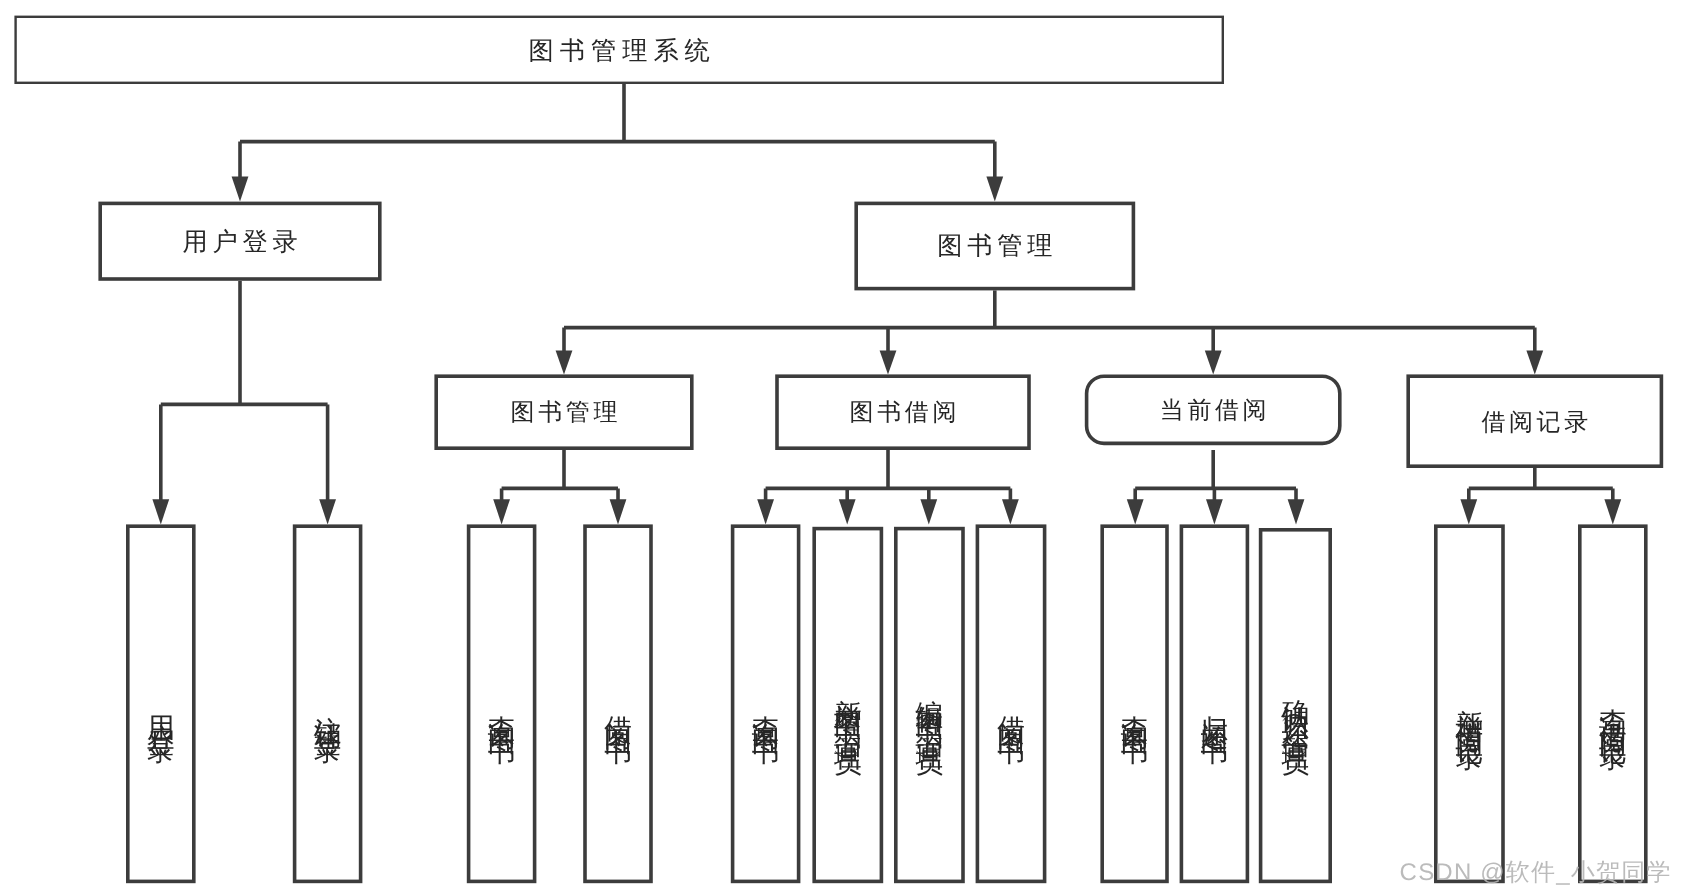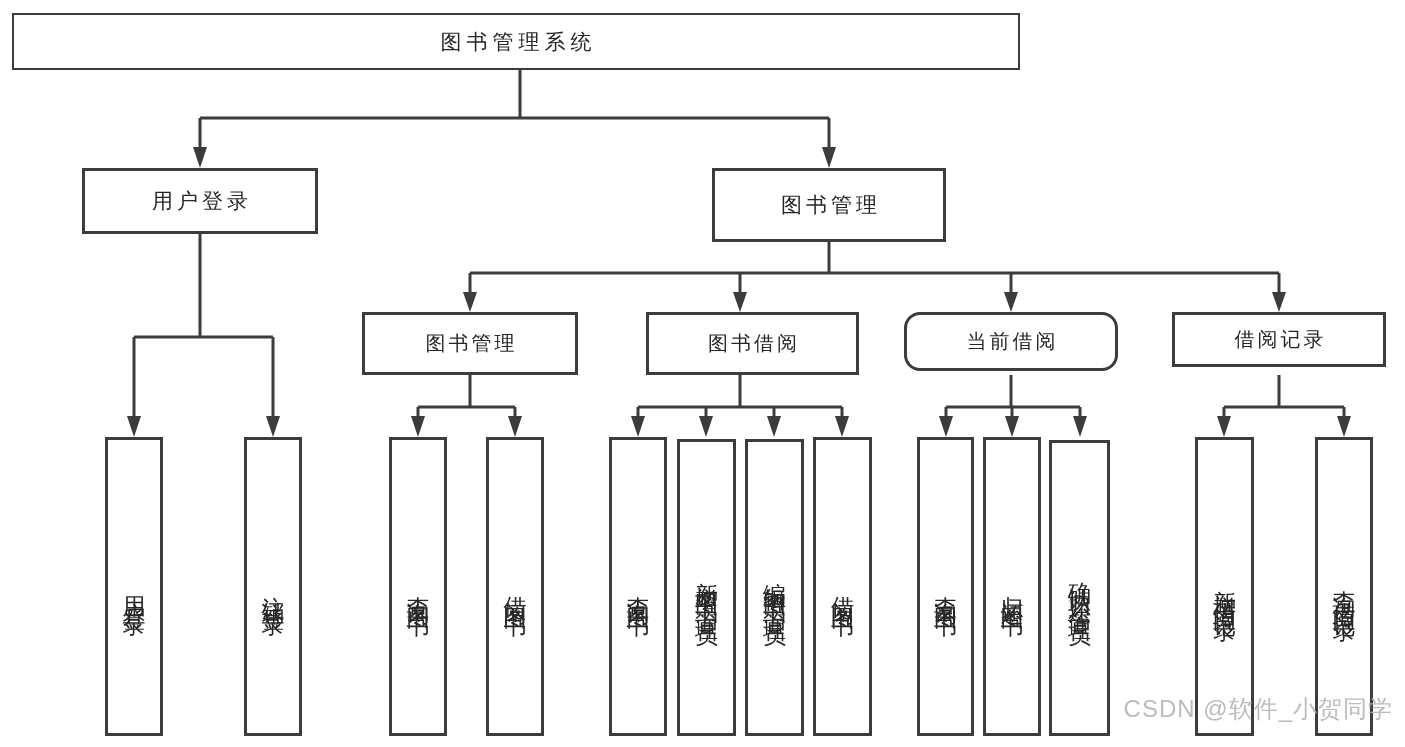--- a/index.html
+++ b/index.html
@@ -39,22 +39,22 @@
     writing-mode:vertical-rl;
     text-orientation:mixed;
     font-size:23px;
     letter-spacing:6px;
     line-height:1;
     padding-top:6px;
     white-space:normal;
   }
   .watermark{
     position:absolute;
-    right:12px;bottom:22px;
-    font-size:24px;
+    right:12px;bottom:7px;
+    font-size:20px;
     letter-spacing:1px;
     color:var(--watermark);
     opacity:.9;
     z-index:5;
   }
 </style>
 </head>
 <body>
 
 <div class="canvas">
@@ -96,21 +96,21 @@
   </svg>
 
   <div class="box root" style="left:12px;top:13px;width:1008px;height:57px;">图书管理系统</div>
 
   <div class="box lvl1" style="left:82px;top:168px;width:236px;height:66px;">用户登录</div>
   <div class="box lvl1" style="left:712px;top:168px;width:234px;height:74px;">图书管理</div>
 
   <div class="box lvl2" style="left:362px;top:312px;width:216px;height:63px;">图书管理</div>
   <div class="box lvl2" style="left:646px;top:312px;width:213px;height:63px;">图书借阅</div>
   <div class="box lvl2" style="left:904px;top:312px;width:214px;height:59px;border-radius:16px;">当前借阅</div>
-  <div class="box lvl2" style="left:1172px;top:312px;width:214px;height:55px;">借阅记录</div>
+  <div class="box lvl2" style="left:1172px;top:312px;width:214px;height:78px;">借阅记录</div>
 
   <div class="box leaf" style="left:105px;top:437px;width:58px;height:299px;">用户登录</div>
   <div class="box leaf" style="left:244px;top:437px;width:58px;height:299px;">注销登录</div>
 
   <div class="box leaf" style="left:389px;top:437px;width:58px;height:299px;">查询图书</div>
   <div class="box leaf" style="left:486px;top:437px;width:58px;height:299px;">借阅图书</div>
 
   <div class="box leaf" style="left:609px;top:437px;width:58px;height:299px;">查询图书</div>
   <div class="box leaf" style="left:677px;top:439px;width:59px;height:297px;">新增图书（管理员）</div>
   <div class="box leaf" style="left:745px;top:439px;width:59px;height:297px;">编辑图书（管理员）</div>

